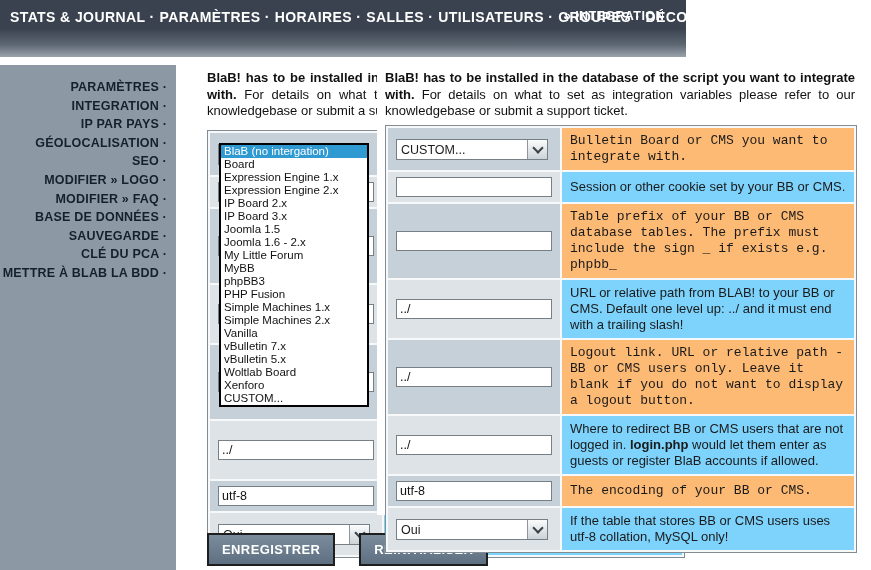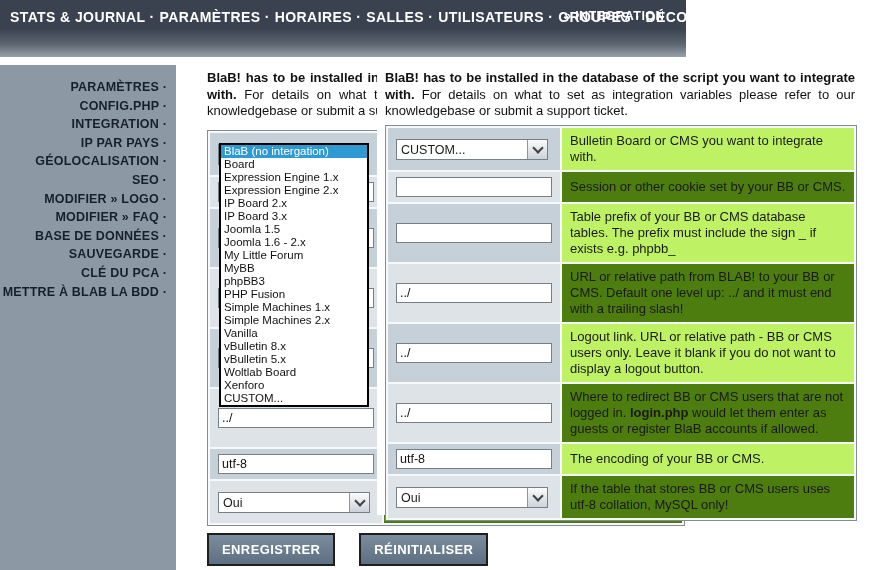--- a/index.html
+++ b/index.html
@@ -23,22 +23,22 @@
 
   
   .intro{font-size:13px;line-height:16.5px;text-align:justify;color:#111;}
   .itable{display:table;border:1px solid #828c94;border-spacing:2px;background:#f6f8f9;}
   .trow{display:table-row;}
   .cell{display:table-cell;vertical-align:middle;padding:5px 8px;font-size:13px;line-height:16px;}
   .c1{width:150px;}
   .ov .c1{width:144px;}
   .r-odd  .c1{background:#c6d0d8;}
   .r-even .c1{background:#dde3e7;}
-  .r-odd  .c2{background:#bef264;}
-  .r-even .c2{background:#4d7c0f;margin-left:48px;}
+  .r-odd  .c2{background:#fdba74;font-family:Liberation Mono, monospace;}
+  .r-even .c2{background:#7dd3fc;margin-left:48px;}
   .mh1{min-height:24px;} .mh2{min-height:28px;} .mh3{min-height:38px;}
   .mh4{min-height:46px;} .mh5{min-height:46px;margin-left:29px;} .mh6{min-height:46px;}
   .mh7{min-height:24px;} .mh8{min-height:34px;}
 
   input.txt{width:148px;height:16px;border:1px solid #767f86;background:#fff;
     font-family:"Liberation Sans",sans-serif;font-size:12.5px;color:#111;padding:1px 3px;}
   .sel{display:inline-flex;width:152px;height:21px;border:1px solid #767f86;background:#fff;
     align-items:stretch;cursor:pointer;box-sizing:border-box;}
   .sel-txt{flex:1;font-size:12.5px;padding:2px 0 0 4px;white-space:nowrap;overflow:hidden;}
   .sel-arrow{width:19px;border-left:1px solid #8d969d;
@@ -74,21 +74,20 @@
 <div id="topbar">
   <div id="topnav">
     <span>STATS &amp; JOURNAL ·</span><span>PARAMÈTRES ·</span><span>HORAIRES ·</span><span>SALLES ·</span><span>UTILISATEURS ·</span><span>GROUPES ·</span><span>DÉCONNEXION</span>
   </div>
   <div id="topnav-active">» INTEGRATION</div>
 </div>
 
 <div id="sidebar">
   <div class="snav">
     <div class="sitem">PARAMÈTRES ·</div>
-    <div class="sitem">CONFIG.PHP ·</div>
     <div class="sitem">INTEGRATION ·</div>
     <div class="sitem">IP PAR PAYS ·</div>
     <div class="sitem">GÉOLOCALISATION ·</div>
     <div class="sitem">SEO ·</div>
     <div class="sitem">MODIFIER » LOGO ·</div>
     <div class="sitem">MODIFIER » FAQ ·</div>
     <div class="sitem">BASE DE DONNÉES ·</div>
     <div class="sitem">SAUVEGARDE ·</div>
     <div class="sitem">CLÉ DU PCA ·</div>
     <div class="sitem">METTRE À BLAB LA BDD ·</div>
@@ -151,21 +150,21 @@
   <li>IP Board 3.x</li>
   <li>Joomla 1.5</li>
   <li>Joomla 1.6 - 2.x</li>
   <li>My Little Forum</li>
   <li>MyBB</li>
   <li>phpBB3</li>
   <li>PHP Fusion</li>
   <li>Simple Machines 1.x</li>
   <li>Simple Machines 2.x</li>
   <li>Vanilla</li>
-  <li>vBulletin 8.x</li>
+  <li>vBulletin 7.x</li>
   <li>vBulletin 5.x</li>
   <li>Woltlab Board</li>
   <li>Xenforo</li>
   <li>CUSTOM...</li>
 </ul>
 
 <div id="overlay">
   <div id="ov-intro" class="intro"><b>BlaB! has to be installed in the database of the script you want to integrate with.</b><span> For details on what to set as integration variables please refer to our knowledgebase or submit a support ticket.</span></div>
 
   <div id="ov-table" class="itable ov">

